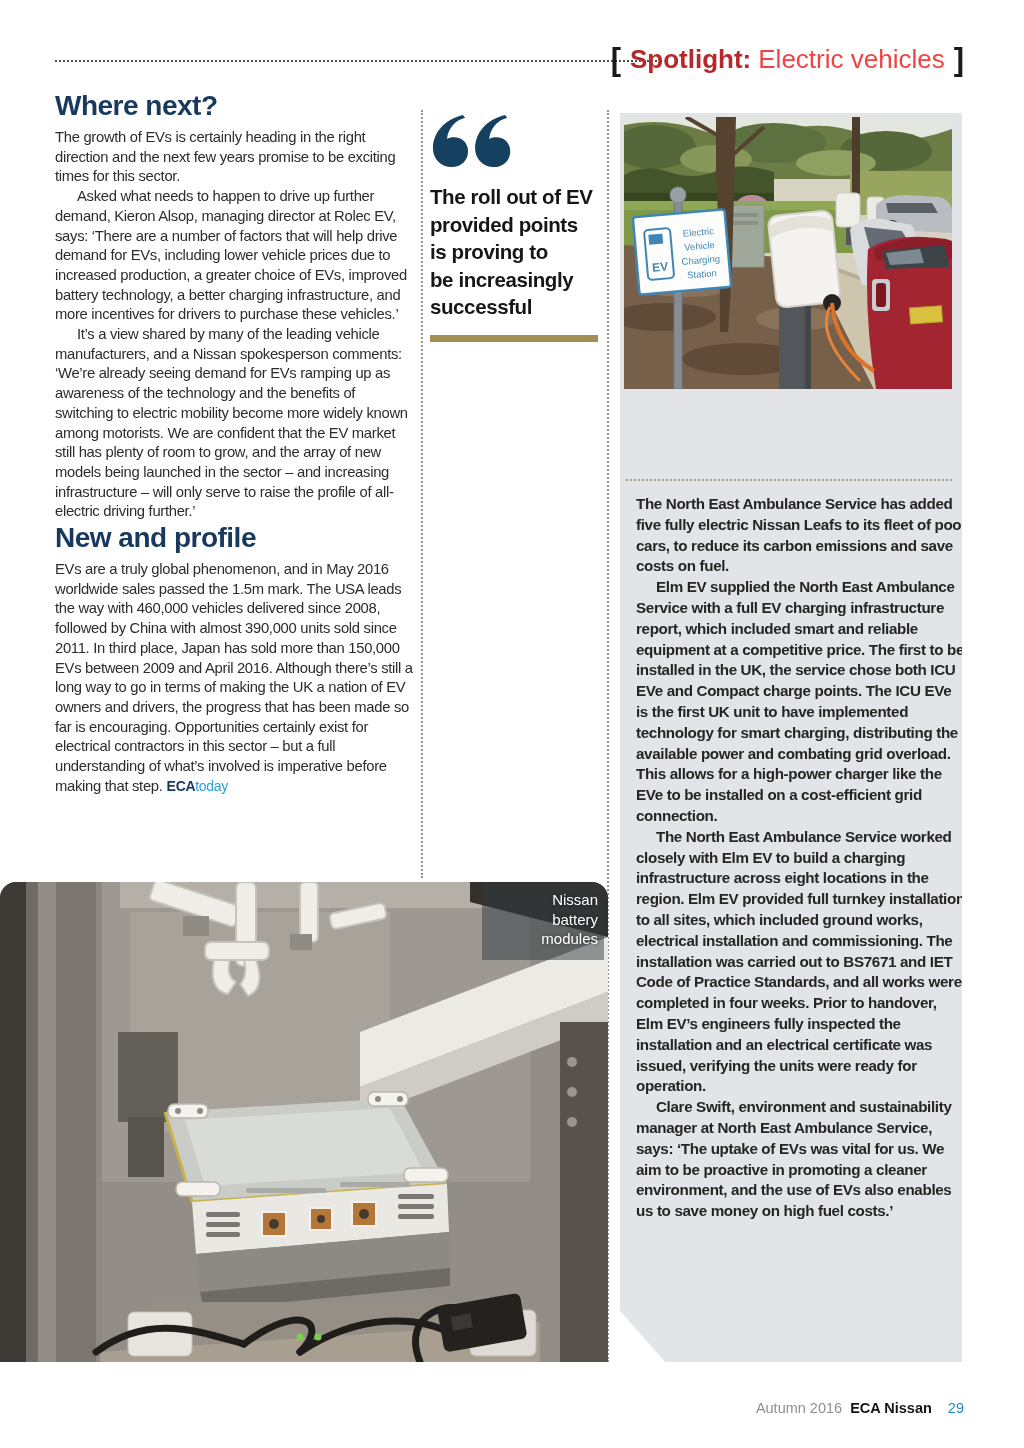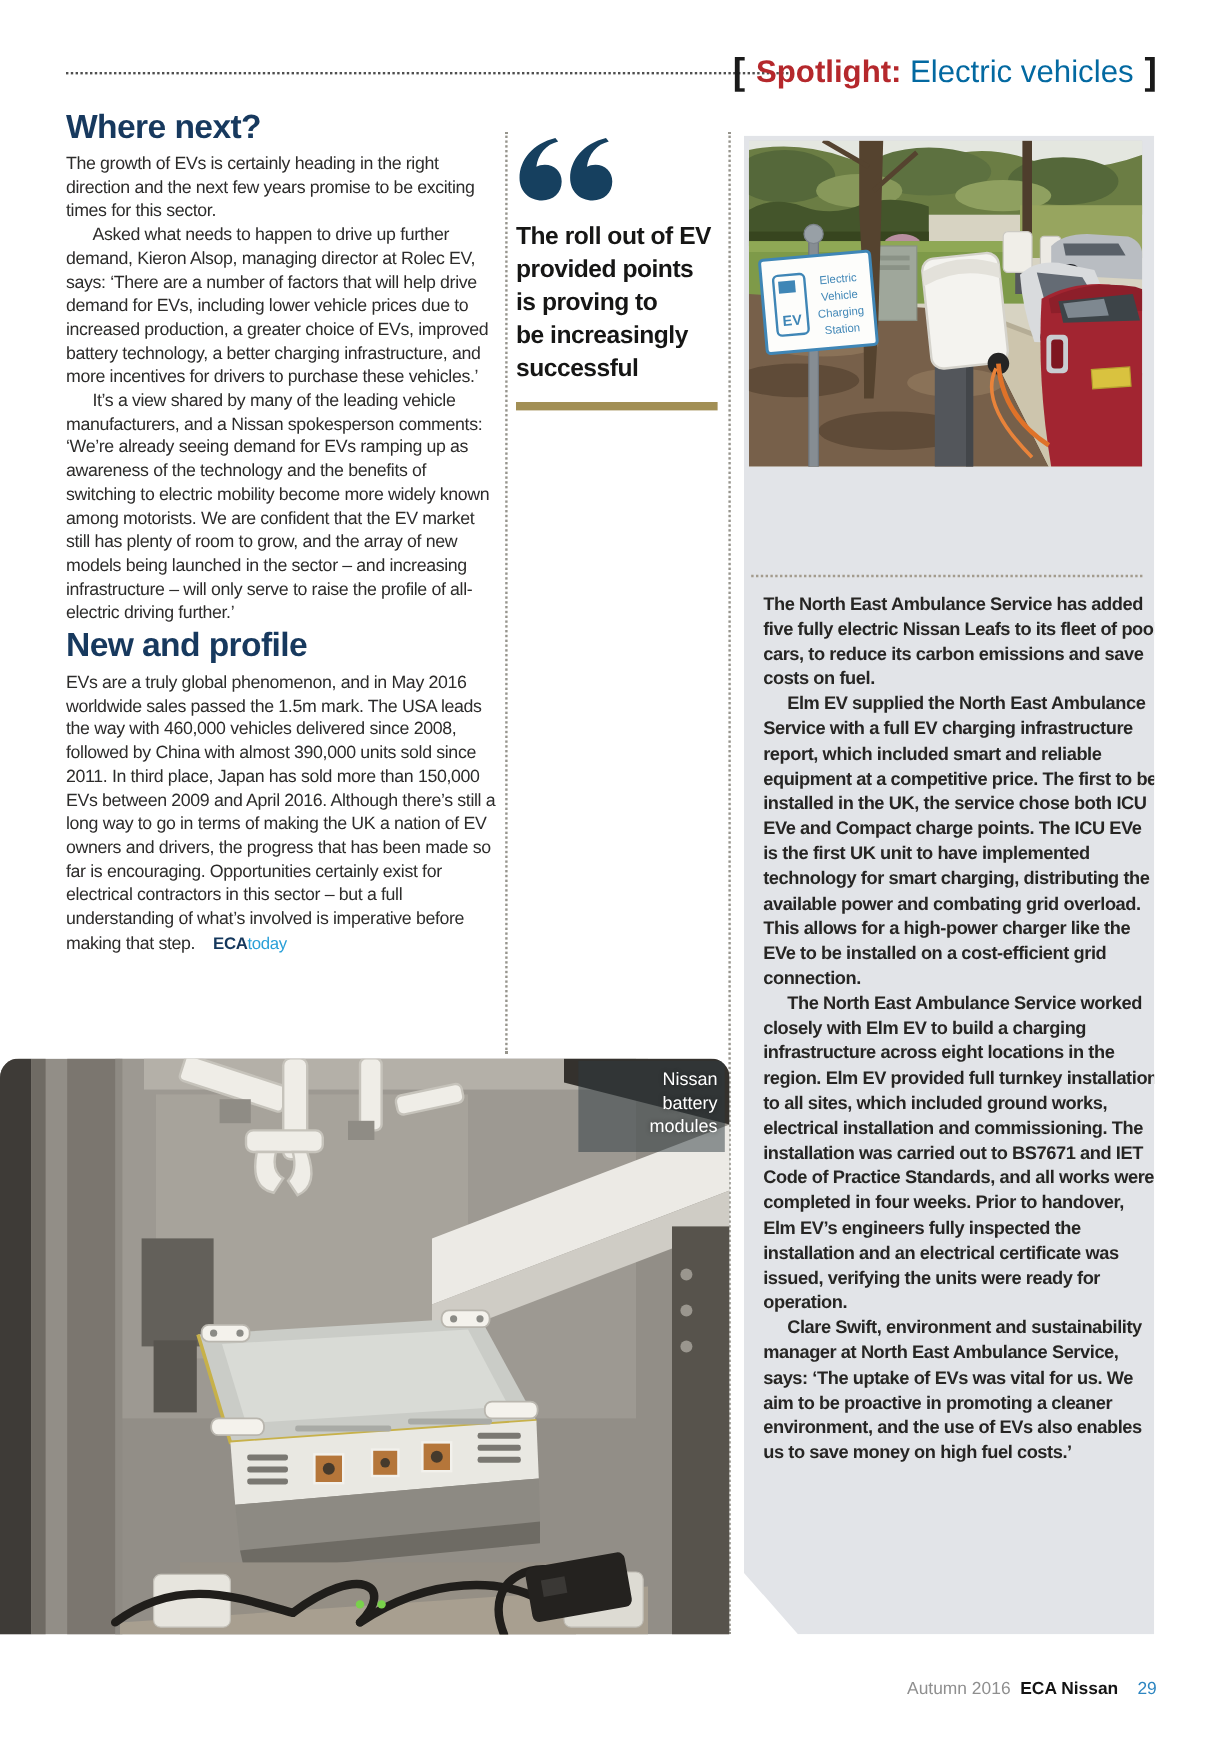--- a/index.html
+++ b/index.html
@@ -4,30 +4,30 @@
 <style>
   html,body{margin:0;padding:0;background:#ffffff;}
   .page{position:relative;width:1024px;height:1448px;background:#fff;overflow:hidden;
         font-family:"Liberation Sans",sans-serif;-webkit-font-smoothing:antialiased;}
 
   
   .top-rule{position:absolute;left:55px;top:60px;width:602px;border-top:2px dotted #4f4f4f;}
   .header{position:absolute;top:42px;right:60px;white-space:nowrap;font-size:26px;line-height:34px;}
   .bracket{font-weight:700;font-size:31px;color:#1a1a1a;vertical-align:-2px;}
   .spotlight{color:var(--red,#b5282c);font-weight:700;margin:0 7px 0 9px;}
-  .topic{color:#0369a1;font-weight:400;margin-right:9px;}
+  .topic{color:#ef4444;font-weight:400;margin-right:9px;}
 
   
   .left-col{position:absolute;left:55px;top:90px;width:362px;}
   .left-col h2{margin:0 0 6px 0;color:var(--navy,#17395e);font-size:28px;line-height:32px;
                font-weight:800;letter-spacing:-0.5px;}
   .left-col p{margin:0;color:#2d2c2b;font-size:14.8px;line-height:19.7px;letter-spacing:-0.3px;}
   .left-col p.indent{text-indent:22px;}
   .sec2{margin-top:16px;}
-  .eca-logo{white-space:nowrap;font-size:14px;letter-spacing:-0.3px;margin-left:15px;}
+  .eca-logo{white-space:nowrap;font-size:14px;letter-spacing:-0.3px;margin-left:4px;}
   .eca-logo .eca{font-weight:800;color:#14375c;}
   .eca-logo .today{font-weight:400;color:#2aa0d8;}
 
   
   .vline{position:absolute;width:0;border-left:2px dotted #97958d;}
   .vline-left{left:421px;top:110px;height:768px;}
   .vline-right{left:607px;top:110px;height:1252px;}
 
   
   .quote-col{position:absolute;left:430px;top:112px;width:178px;}

